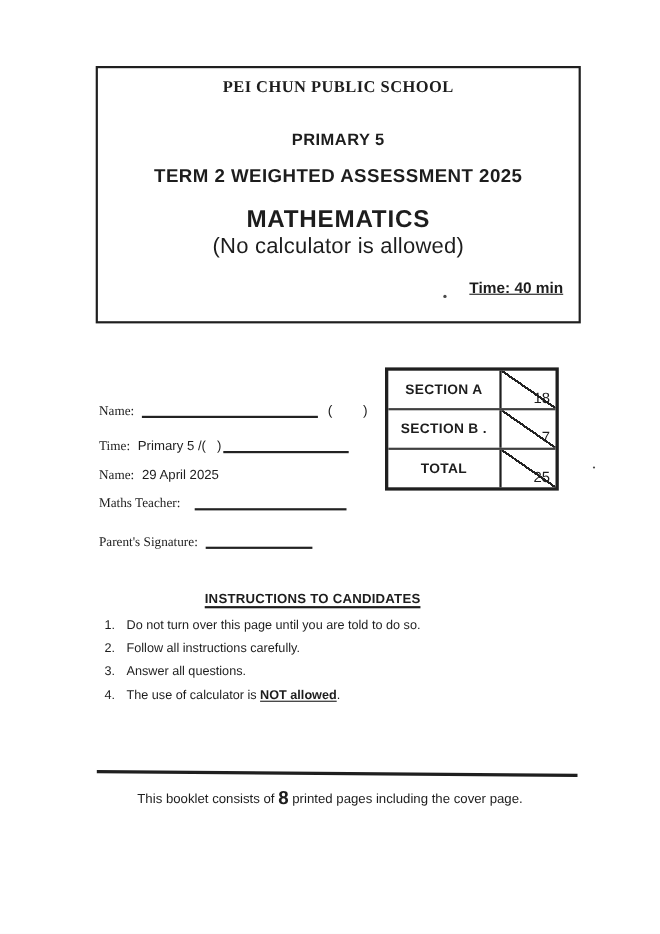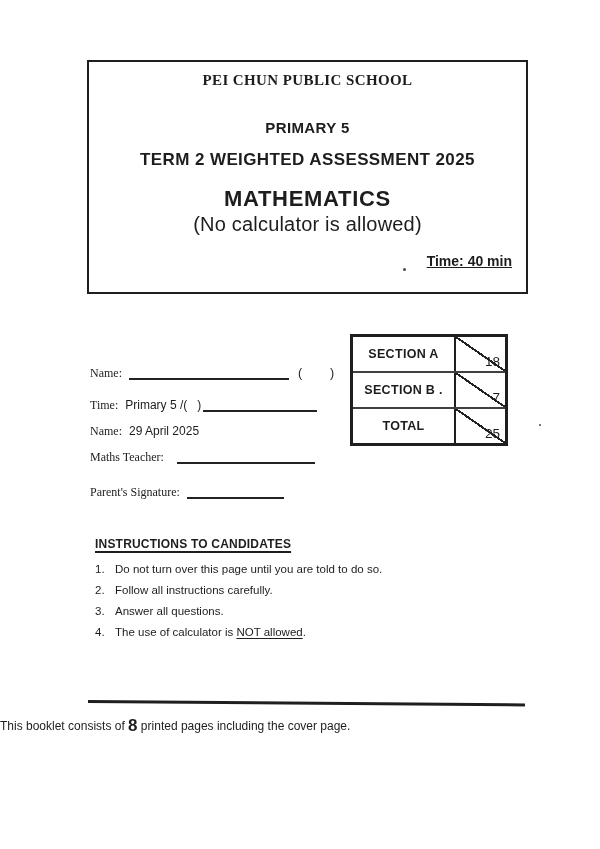--- a/index.html
+++ b/index.html
@@ -36,29 +36,29 @@
   .f-teacher{top:450px;}
   .f-parent{top:485px;}
   .flabel{margin-right:7px;font-family:Liberation Serif, serif;}
   .blank{display:inline-block;border-bottom:2px solid #222;height:11px;vertical-align:-3px;}
   .pre{white-space:pre;}
   .f-name .paren{margin-left:9px;font-size:12.5px;}
 
   
   .instructions{position:absolute;left:95px;top:537px;font-size:11.5px;}
   .ins-heading{font-weight:bold;font-size:12px;margin-bottom:12px;letter-spacing:.2px;
-    text-decoration:underline;text-underline-offset:2.5px;text-decoration-thickness:1.5px;}
+    text-decoration:underline;text-underline-offset:2.5px;text-decoration-thickness:1.5px;text-align:right;}
   .ins-item{display:flex;margin-bottom:7.5px;line-height:13.5px;}
   .ins-num{width:20px;flex:none;}
-  .ins-emph{font-weight:normal;text-decoration:underline;text-underline-offset:2px;}
+  .ins-emph{font-weight:bold;text-decoration:underline;text-underline-offset:2px;}
 
   
   .footer-line{position:absolute;left:88px;top:700px;width:437px;height:3px;background:#1f1f1f;
     transform:rotate(.45deg);transform-origin:left center;}
-  .footer{position:absolute;left:0;right:0;top:716px;text-align:left;font-size:12px;}
+  .footer{position:absolute;left:0;right:0;top:716px;text-align:center;font-size:12px;}
   .big-num{font-size:17px;font-weight:bold;vertical-align:-1px;}
 
   
   .dot{position:absolute;background:#4a4a4a;border-radius:50%;}
   .dot-a{left:403px;top:268px;width:3px;height:3px;}
   .dot-b{left:539px;top:424px;width:2px;height:2px;}
 </style>
 </head>
 <body>
 

